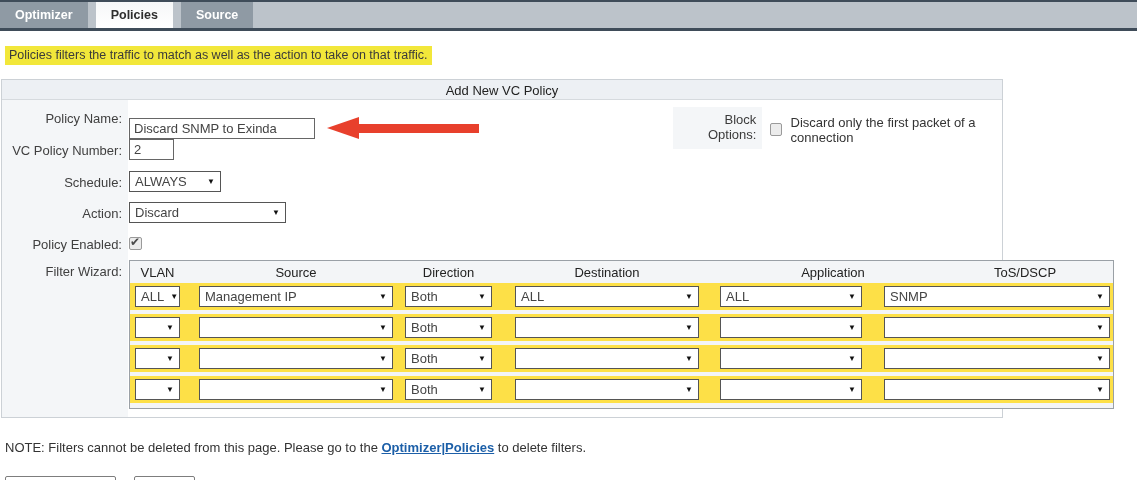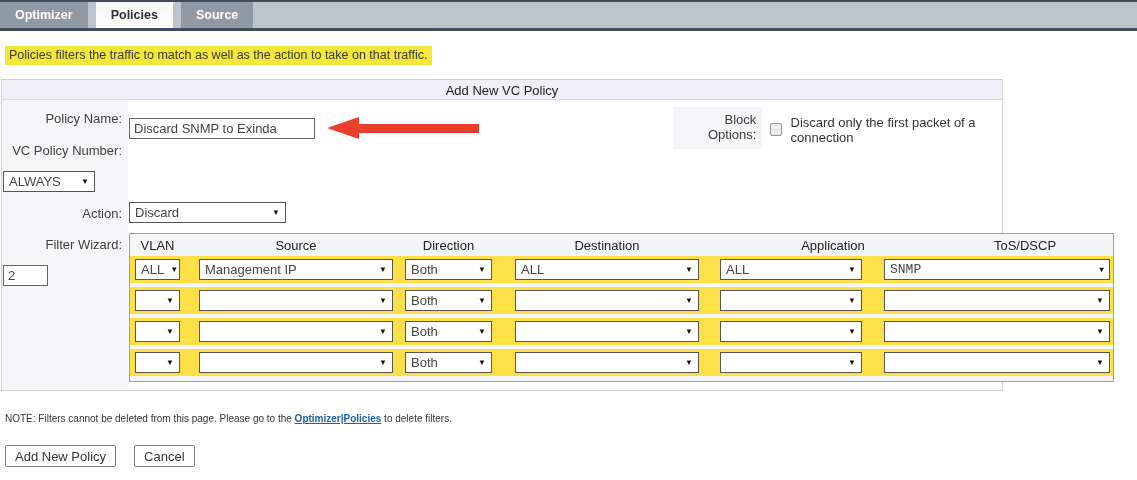--- a/index.html
+++ b/index.html
@@ -18,21 +18,21 @@
   .panel { margin:14px 0 0 1px; width:1002px; border:1px solid #ccd1d6; }
   .panel-title { background:#edf0f4; border-bottom:1px solid #d6dade; text-align:center; font-size:13px; color:#222; padding:3px 0 4px 0; height:20px; }
   .panel-body { position:relative; background:#fff; padding-top:5px; padding-bottom:8px; }
   .label-strip { position:absolute; left:0; top:0; bottom:0; width:126px; background:#f4f6f8; }
 
   .form-row { position:relative; display:flex; align-items:flex-start; }
   .flabel { width:126px; flex:0 0 126px; text-align:right; padding:4px 6px 0 0; color:#404040; }
   .fvalue { padding-left:1px; display:flex; align-items:center; }
 
   .row-name   { height:34px; padding-top:2px; }
-  .row-number { height:32px;flex-direction:column; }
+  .row-number { height:32px; }
   .row-sched  { height:31px; }
   .row-action { height:31px; }
   .row-enab   { height:27px; }
 
   input.txt { height:21px; border:1px solid #666; font-family:"Liberation Sans",sans-serif; font-size:13px; color:#444; padding:0 4px; background:#fff; }
   .w-name { width:195px; }
   .w-num  { width:45px; }
 
   .sel { height:21px; border:1px solid #555; background:#fff; display:flex; align-items:center; padding:0 5px; font-size:13px; color:#444; cursor:pointer; }
   .sel .arrow { margin-left:auto; font-size:8px; color:#111; padding-left:6px; }
@@ -55,21 +55,21 @@
   .row-filter { align-items:flex-start; }
   .ftable { width:985px; background:#f3f5f7; border:1px solid #9aa0a6; }
   .ft-header { display:flex; height:22px; align-items:center; }
   .ft-hcell { display:block; }
   .ft-hcell span { display:block; text-align:center; font-size:13px; color:#222; }
   .ft-row { display:flex; height:27px; background:#fde047; margin-bottom:4px; align-items:center; }
   .ft-row:last-child { margin-bottom:5px; }
   .ft-cell { padding-left:5px; }
 
   
-  .note { margin:22px 0 0 5px; font-size:10px; color:#333; }
+  .note { margin:22px 0 0 5px; font-size:13px; color:#333; }
   .note a { color:#1c5fa8; font-weight:bold; text-decoration:underline; cursor:pointer; }
   .actions { margin:21px 0 0 5px; display:flex; }
   .btn { font-family:"Liberation Sans",sans-serif; font-size:13px; color:#333; background:#fff; border:1px solid #7d7d7d; border-radius:2px; height:22px; padding:0 9px; margin-right:18px; cursor:pointer; }
 </style>
 </head>
 <body>
 
 
 
 
@@ -105,38 +105,45 @@
     </div>
 
     <div class="form-row row-number">
       <div class="flabel">VC Policy Number:</div>
       <div class="fvalue">
         <input class="txt w-num" value="2" style="">
       </div>
     </div>
 
     <div class="form-row row-sched">
+      <div class="flabel">Schedule:</div>
       <div class="fvalue">
         <div class="sel sel-sched">
           <span>ALWAYS</span>
           <span class="arrow">▼</span>
         </div>
       </div>
     </div>
 
     <div class="form-row row-action">
       <div class="flabel">Action:</div>
       <div class="fvalue">
         <div class="sel sel-action">
           <span>Discard</span>
           <span class="arrow">▼</span>
         </div>
       </div>
     </div>
 
+    <div class="form-row row-enab">
+      <div class="flabel">Policy Enabled:</div>
+      <div class="fvalue" style="padding-top:4px;">
+        <span class="cb checked" id="enabled-cb"></span>
+      </div>
+    </div>
 
     <div class="form-row row-filter">
       <div class="flabel">Filter Wizard:</div>
       <div class="fvalue">
         <div class="ftable">
           <div class="ft-header">
               <div class="ft-hcell" style="width: 64px;">
                 <span style="width: 45px; margin-left: 5px;">VLAN</span>
               </div>
               <div class="ft-hcell" style="width: 206px;">
@@ -180,21 +187,21 @@
                     <span>ALL</span>
                     <span class="arrow">▼</span>
                   </div>
                 </div>
                 <div class="ft-cell" style="width: 164px;">
                   <div class="sel" style="width: 142px;">
                     <span>ALL</span>
                     <span class="arrow">▼</span>
                   </div>
                 </div>
-                <div class="ft-cell" style="width: 234px; font-family: Liberation Mono, monospace;">
+                <div class="ft-cell" style="width: 234px;">
                   <div class="sel" style="width: 226px;">
                     <span>SNMP</span>
                     <span class="arrow">▼</span>
                   </div>
                 </div>
               </div>
               <div class="ft-row">
                 <div class="ft-cell" style="width: 64px;">
                   <div class="sel" style="width: 45px;">
                     <span></span>

